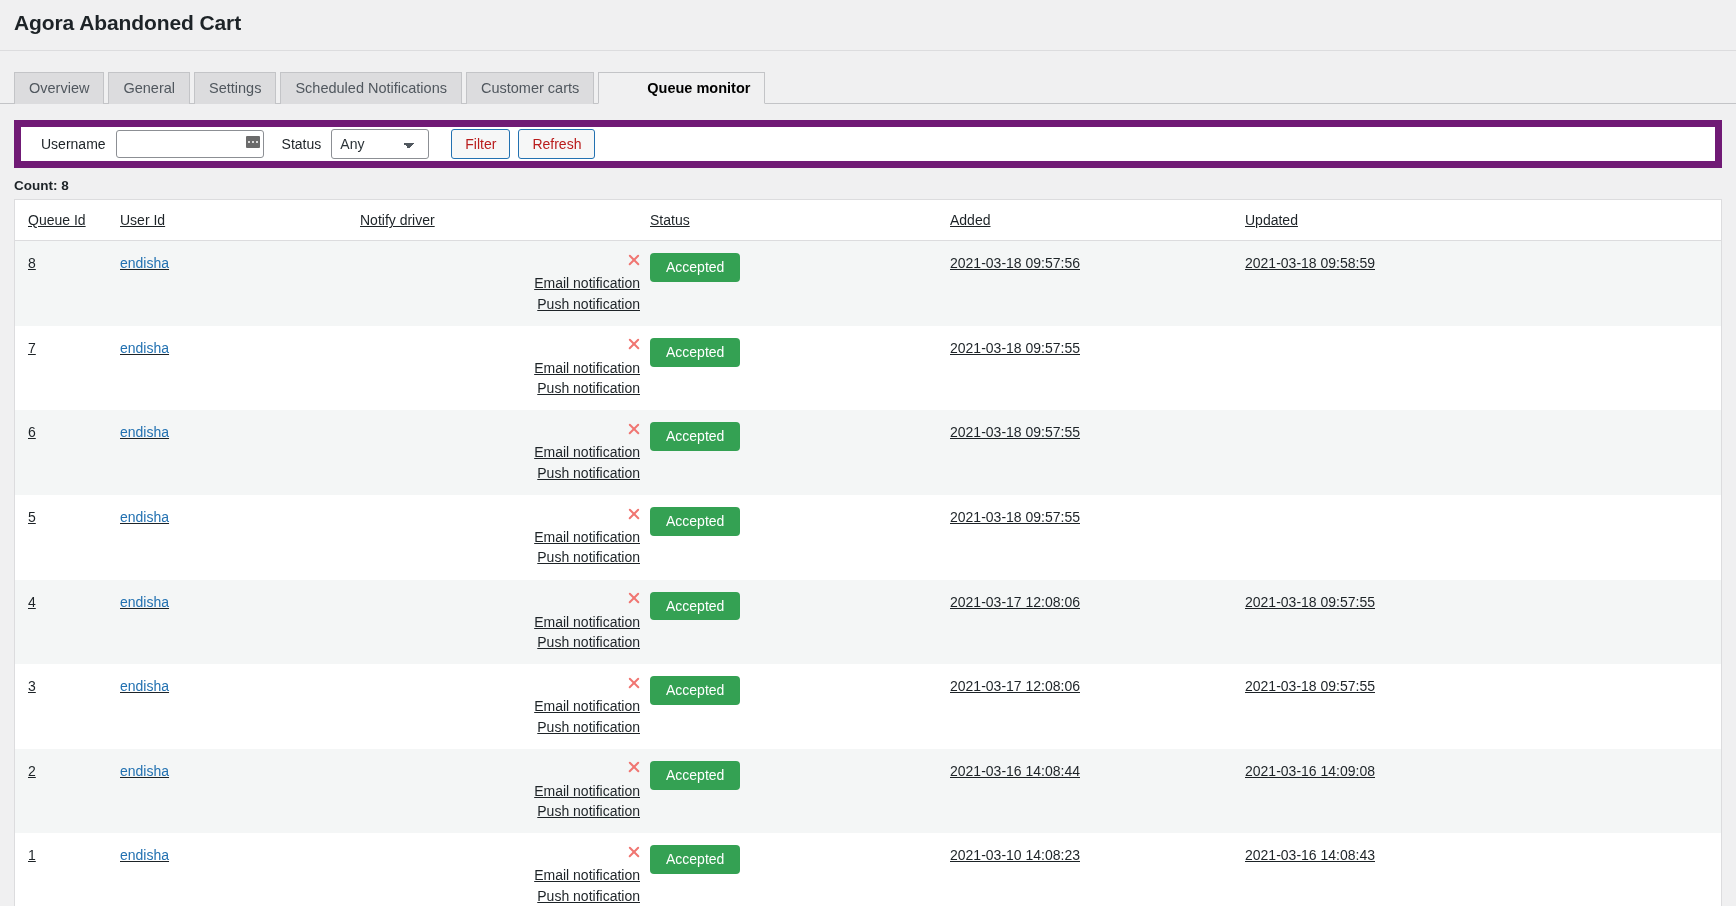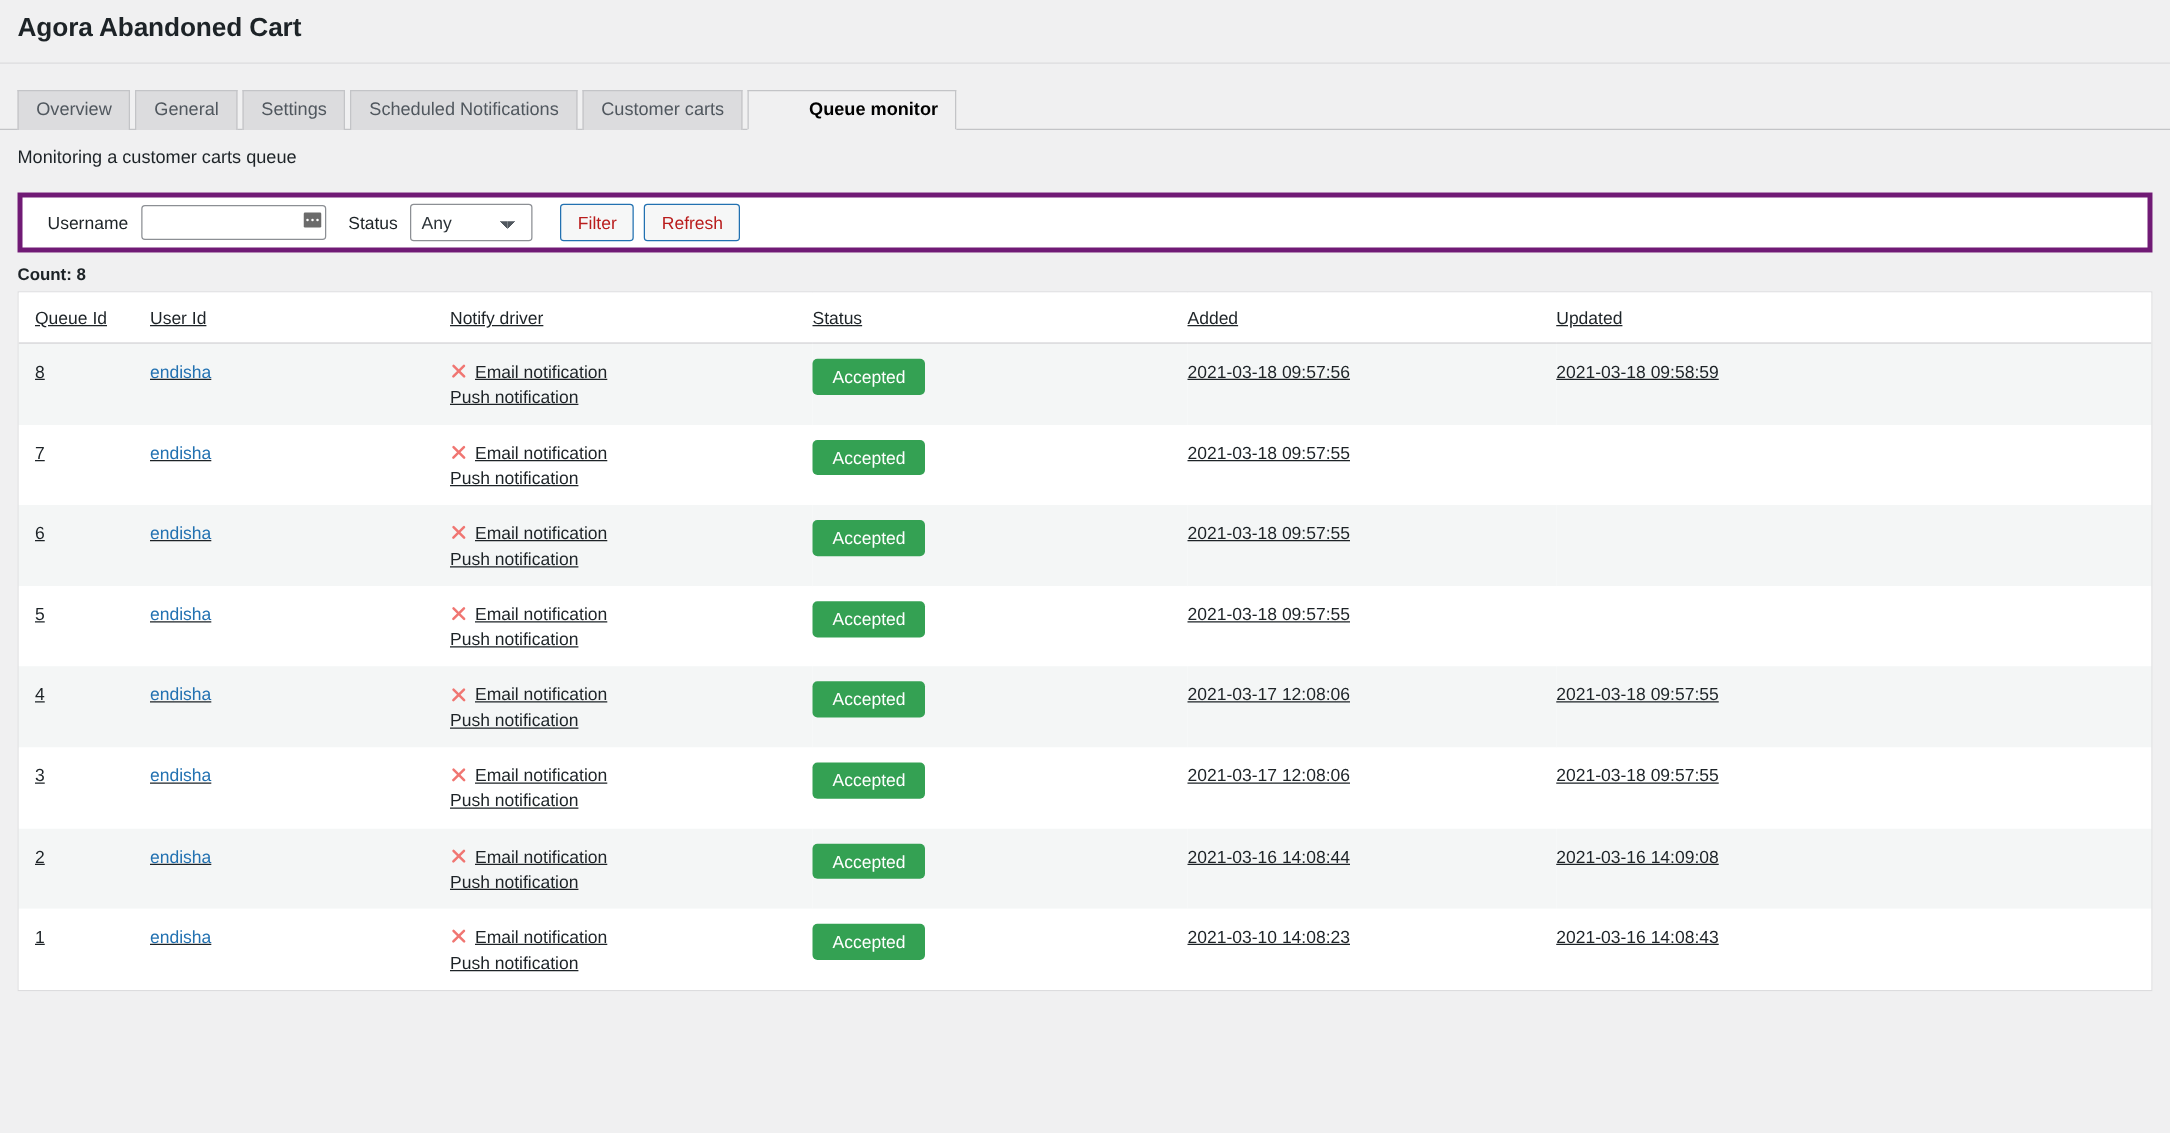--- a/index.html
+++ b/index.html
@@ -76,21 +76,21 @@
     font-size: 14.5px;
     color: #1d2327;
     padding: 12px 0 0 14px;
     line-height: 1.5;
   }
 
   
   .filter-panel {
     margin: 16px 14px 0 14px;
     background: #fff;
-    border: 4px solid #701a75;
+    border: 7px solid #701a75;
     height: 48px;
     display: flex;
     align-items: center;
     padding: 0 20px;
   }
   .filter-label {
     font-size: 14px;
     color: #1d2327;
     margin-right: 10px;
     white-space: nowrap;
@@ -220,21 +220,21 @@
   .col-updated{ width: auto; }
 
   td.col-queue, th.col-queue { padding-left: 13px !important; }
 
   .user-link {
     color: #2271b1;
     text-decoration: none;
     cursor: pointer;
   }
 
-  .driver-line { display: flex; align-items: center; gap: 7px; white-space: nowrap; }
+  .driver-line { display: flex; align-items: flex-end; gap: 7px; white-space: nowrap; flex-direction: column; }
   .x-icon {
     display: inline-block;
     width: 13px; height: 13px;
     position: relative;
     flex: 0 0 13px;
   }
   .x-icon::before, .x-icon::after {
     content: "";
     position: absolute;
     left: 50%; top: 50%;
@@ -270,21 +270,20 @@
 
   <nav class="tabs-wrap" id="tab-bar">
       <a class="tab">Overview</a>
       <a class="tab">General</a>
       <a class="tab">Settings</a>
       <a class="tab">Scheduled Notifications</a>
       <a class="tab">Customer carts</a>
       <a class="tab active">Queue monitor</a>
     </nav>
 
-  <div class="subtitle">Monitoring a customer carts queue</div>
 
   <div class="filter-panel">
     <span class="filter-label">Username</span>
     <span class="username-field">
       <input type="text" id="username-input" placeholder="" style="">
       <span class="field-icon">
           <i></i>
           <i></i>
           <i></i>
         </span>

